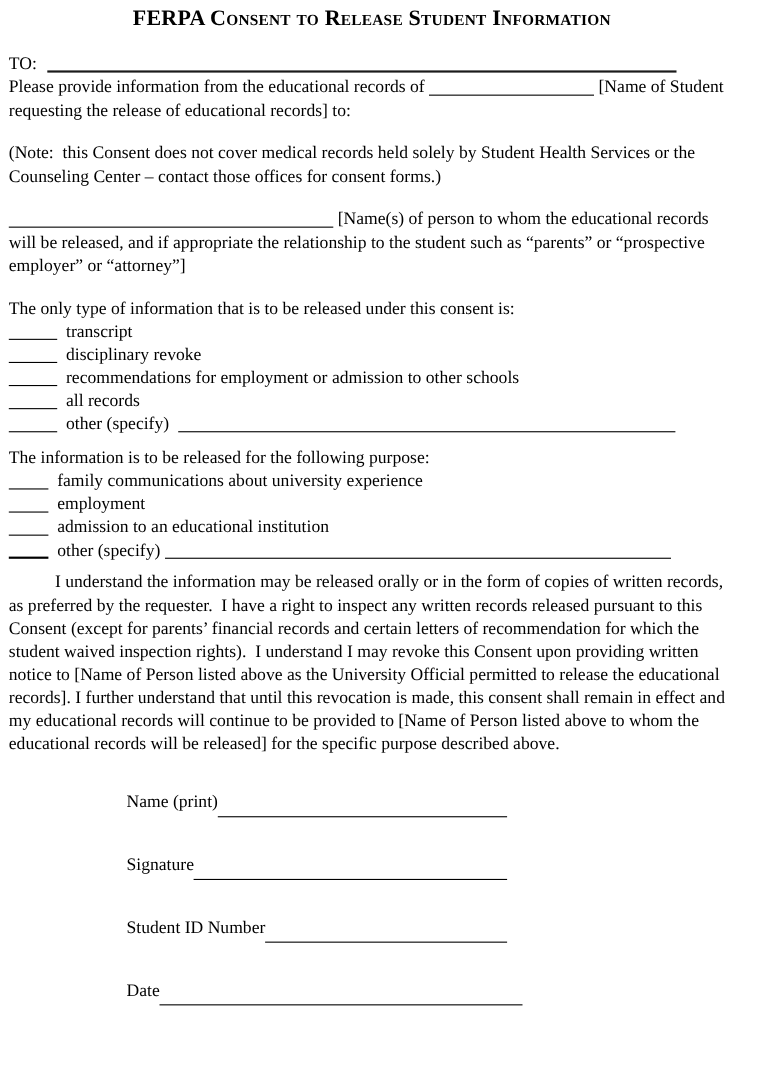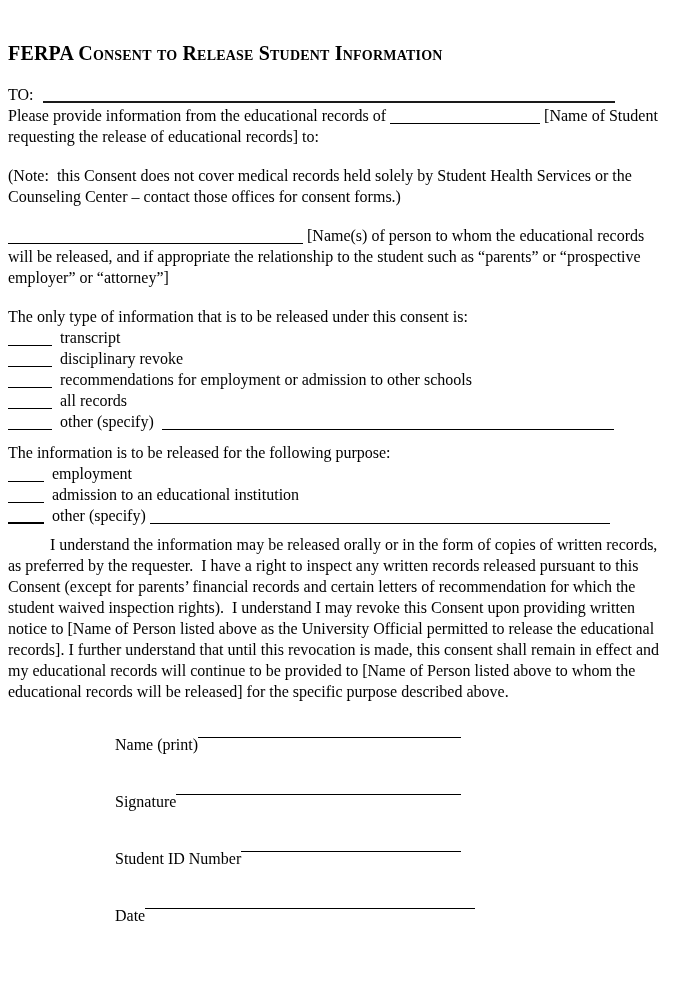--- a/index.html
+++ b/index.html
@@ -14,27 +14,27 @@
     box-sizing: border-box;
     padding: 4px 22px 0 8px;
     background: #ffffff;
     color: #000000;
     font-family: "Liberation Serif", "DejaVu Serif", serif;
     font-size: 16px;
     line-height: 21px;
     overflow: hidden;
   }
   .title {
+    text-align: center;
     font-weight: bold;
     font-variant: small-caps;
     font-size: 20px;
     line-height: 26px;
     margin-bottom: 18px;
     letter-spacing: 0.2px;
-    margin-top: 36px;
   }
   .blank {
     display: inline-block;
     height: 0;
     border-bottom: 1px solid #000;
     position: relative;
     top: 3px;
   }
   .to-line { white-space: nowrap; }
   .to-blank {
@@ -55,21 +55,21 @@
   .check-blank.bold { border-bottom-width: 2px; }
   .other-fill { width: 452px; margin-left: 4px; }
   .purposes .other-fill { width: 460px; margin-left: 0; }
   .ack {
     text-indent: 42px;
     margin: 0 0 32px 0;
   }
   .sig-block { margin-left: 107px; }
   .sig-row {
     display: flex;
-    align-items: flex-start;
+    align-items: flex-end;
     width: 346px;
     margin-bottom: 36px;
   }
   .sig-row .blank { flex: 1; }
   .sig-row.date-row { width: 360px; }
 </style>
 </head>
 <body>
 
 <div class="page">
@@ -116,20 +116,24 @@
       <span class="blank check-blank"></span>
       <span>other (specify)</span>
       <span class="blank other-fill"></span>
     </div>
   </div>
 
   <div class="check-list purposes">
     <div>The information is to be released for the following purpose:</div>
     <div class="check-item">
       <span class="blank check-blank"></span>
+      <span>family communications about university experience</span>
+    </div>
+    <div class="check-item">
+      <span class="blank check-blank"></span>
       <span>employment</span>
     </div>
     <div class="check-item">
       <span class="blank check-blank"></span>
       <span>admission to an educational institution</span>
     </div>
     <div class="check-item">
       <span class="blank check-blank bold"></span>
       <span>other (specify)</span>
       <span class="blank other-fill"></span>

